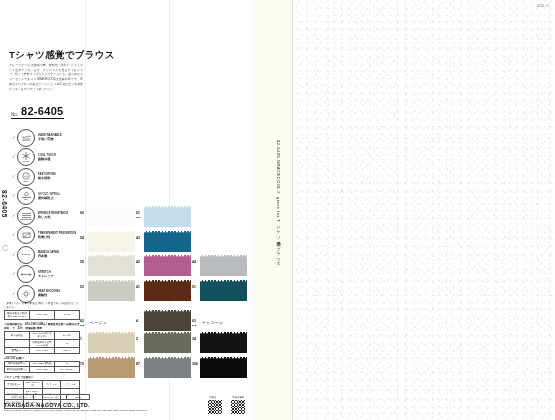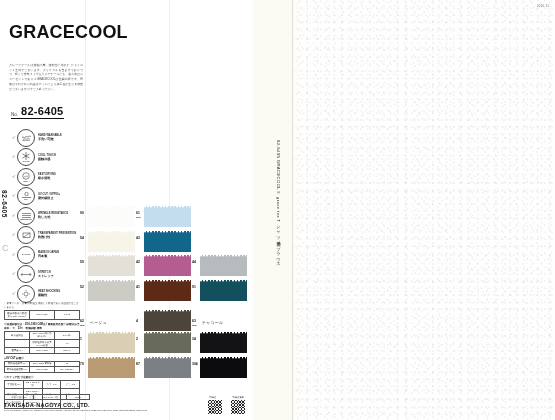--- a/index.html
+++ b/index.html
@@ -110,21 +110,21 @@
 
   <div class="paper-right"></div>
   <div class="paper-strip"></div>
   <div class="sheet-edge"></div>
   <div class="paper-strip-edge"></div>
 
   <div class="sheet">
     <div class="fold" style="left:85px;"></div>
     <div class="fold" style="left:169px;"></div>
 
-    <div class="title">GRACECOOL</div>
+    <div class="subtitle">Tシャツ感覚でブラウス</div>
     <div class="blurb">グレースクールは接触冷感、速乾性に優れた ドライコット生地でございます。クリスタルを含ませておりつつ、軽くて柔軟タイプな入りでナールにも、着心地はジョーゼットであり※GRACECOOLは登録商標です。画像はそれぞれの商品はロットにより加工差が生じる場合がございますのでご了承ください。</div>
 
     <div class="no-row">
       <span class="no-label">No.</span>
       <span class="no-value">82-6405</span>
     </div>
 
     <div class="side-tab">82-6405</div>
     <div class="side-c">C</div>
 

